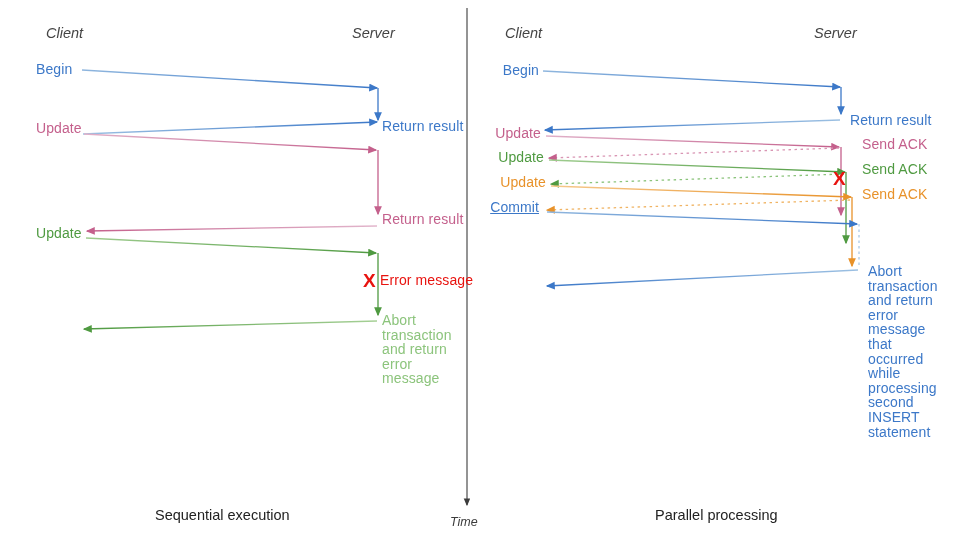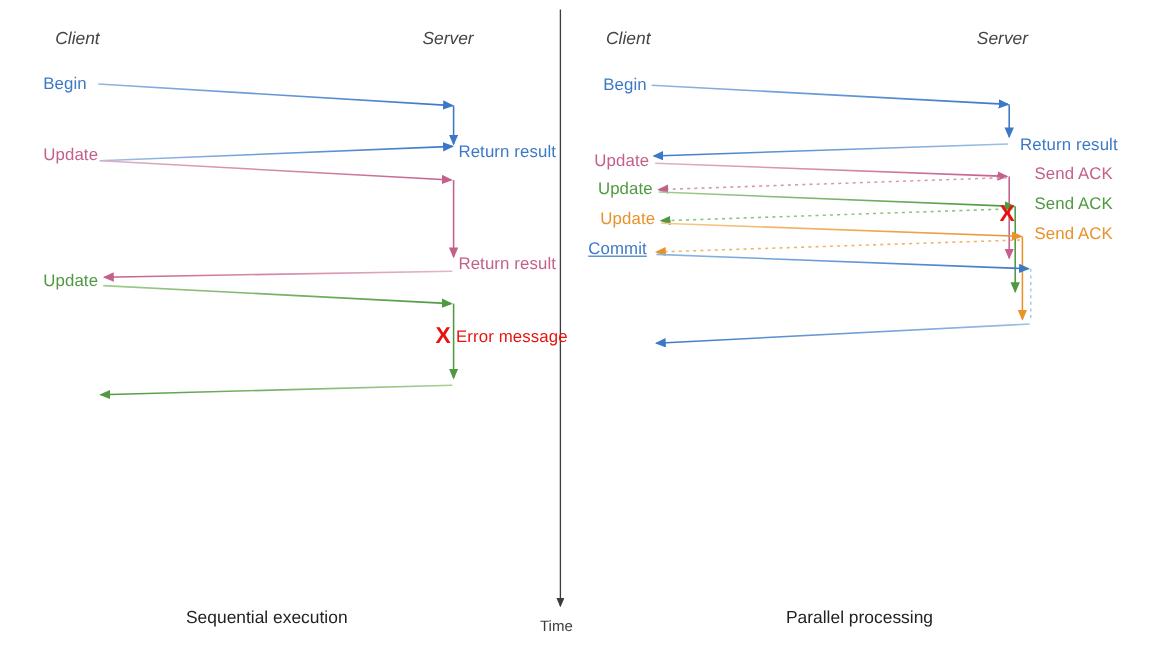--- a/index.html
+++ b/index.html
@@ -49,20 +49,21 @@
     font-size: 14.5px;
     color: #222222;
     white-space: pre;
   }
   .timelbl {
     position: absolute;
     font-family: "Liberation Sans", sans-serif;
     font-size: 12.5px;
     color: #3c3c3c;
     white-space: pre;
+    font-style: italic;
   }
   .xmark {
     position: absolute;
     font-family: "Liberation Sans", sans-serif;
     font-weight: bold;
     font-size: 19px;
     color: #e8130f;
     white-space: pre;
     line-height: 19px;
   }
@@ -240,20 +241,21 @@
 
   <div class="lbl" style="left:36px; top:62px; color:#3c78c8;">Begin</div>
   <div class="lbl" style="left:382px; top:119px; color:#3c78c8;">Return result</div>
   <div class="lbl" style="left:36px; top:121px; color:#c4608c;">Update</div>
   <div class="lbl" style="left:382px; top:212px; color:#c4608c;">Return result</div>
   <div class="lbl" style="left:36px; top:226px; color:#4f9a41;">Update</div>
 
   <div class="xmark" style="left:363px; top:271px;">X</div>
   <div class="lbl" style="left:380px; top:273px; color:#e8130f;">Error message</div>
 
+  <div class="lbl wrap" style="left:382px; top:313px; width:82px; color:#8cc47c;">Abort transaction and return error message</div>
 
   <div class="caption" style="left:155px; top:507px;">Sequential execution</div>
 
   <div class="timelbl" style="left:450px; top:515px;">Time</div>
 
   <div class="hdr" style="left:505px; top:25px;">Client</div>
   <div class="hdr" style="left:814px; top:25px;">Server</div>
 
   <div class="lbl r-align" style="left:443px; top:63px; width:96px; color:#3c78c8;">Begin</div>
   <div class="lbl r-align" style="left:443px; top:126px; width:98px; color:#c4608c;">Update</div>
@@ -261,16 +263,17 @@
   <div class="lbl r-align" style="left:443px; top:175px; width:103px; color:#e8922a;">Update</div>
   <div class="lbl r-align" style="left:443px; top:200px; width:96px; color:#3c78c8;text-decoration:underline;">Commit</div>
 
   <div class="lbl" style="left:850px; top:113px; color:#3c78c8;">Return result</div>
   <div class="lbl" style="left:862px; top:137px; color:#c4608c;">Send ACK</div>
   <div class="lbl" style="left:862px; top:162px; color:#4f9a41;">Send ACK</div>
   <div class="lbl" style="left:862px; top:187px; color:#e8922a;">Send ACK</div>
 
   <div class="xmark" style="left:833px; top:169px;">X</div>
 
+  <div class="lbl wrap" style="left:868px; top:264px; width:80px; color:#3c78c8;">Abort transaction and return error message that occurred while processing second INSERT statement</div>
 
   <div class="caption" style="left:655px; top:507px;">Parallel processing</div>
 
 </div>
 
 </body></html>

